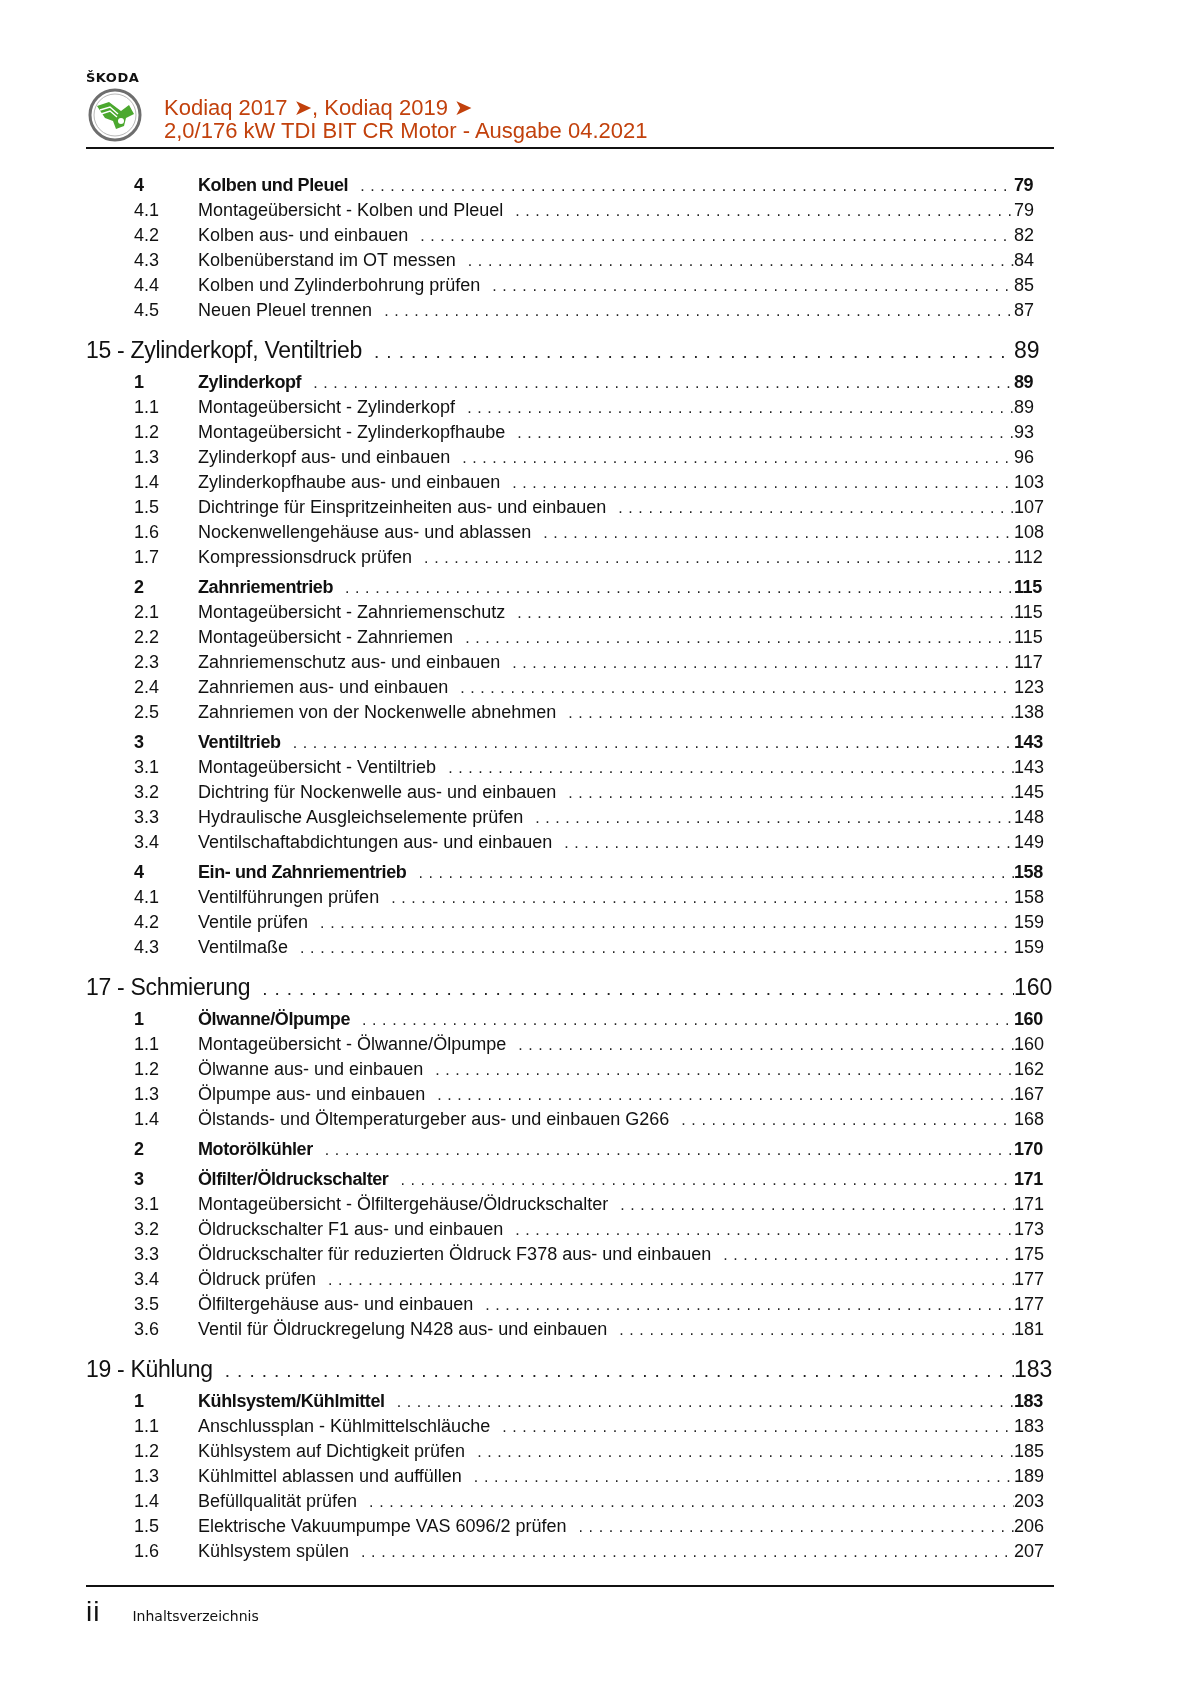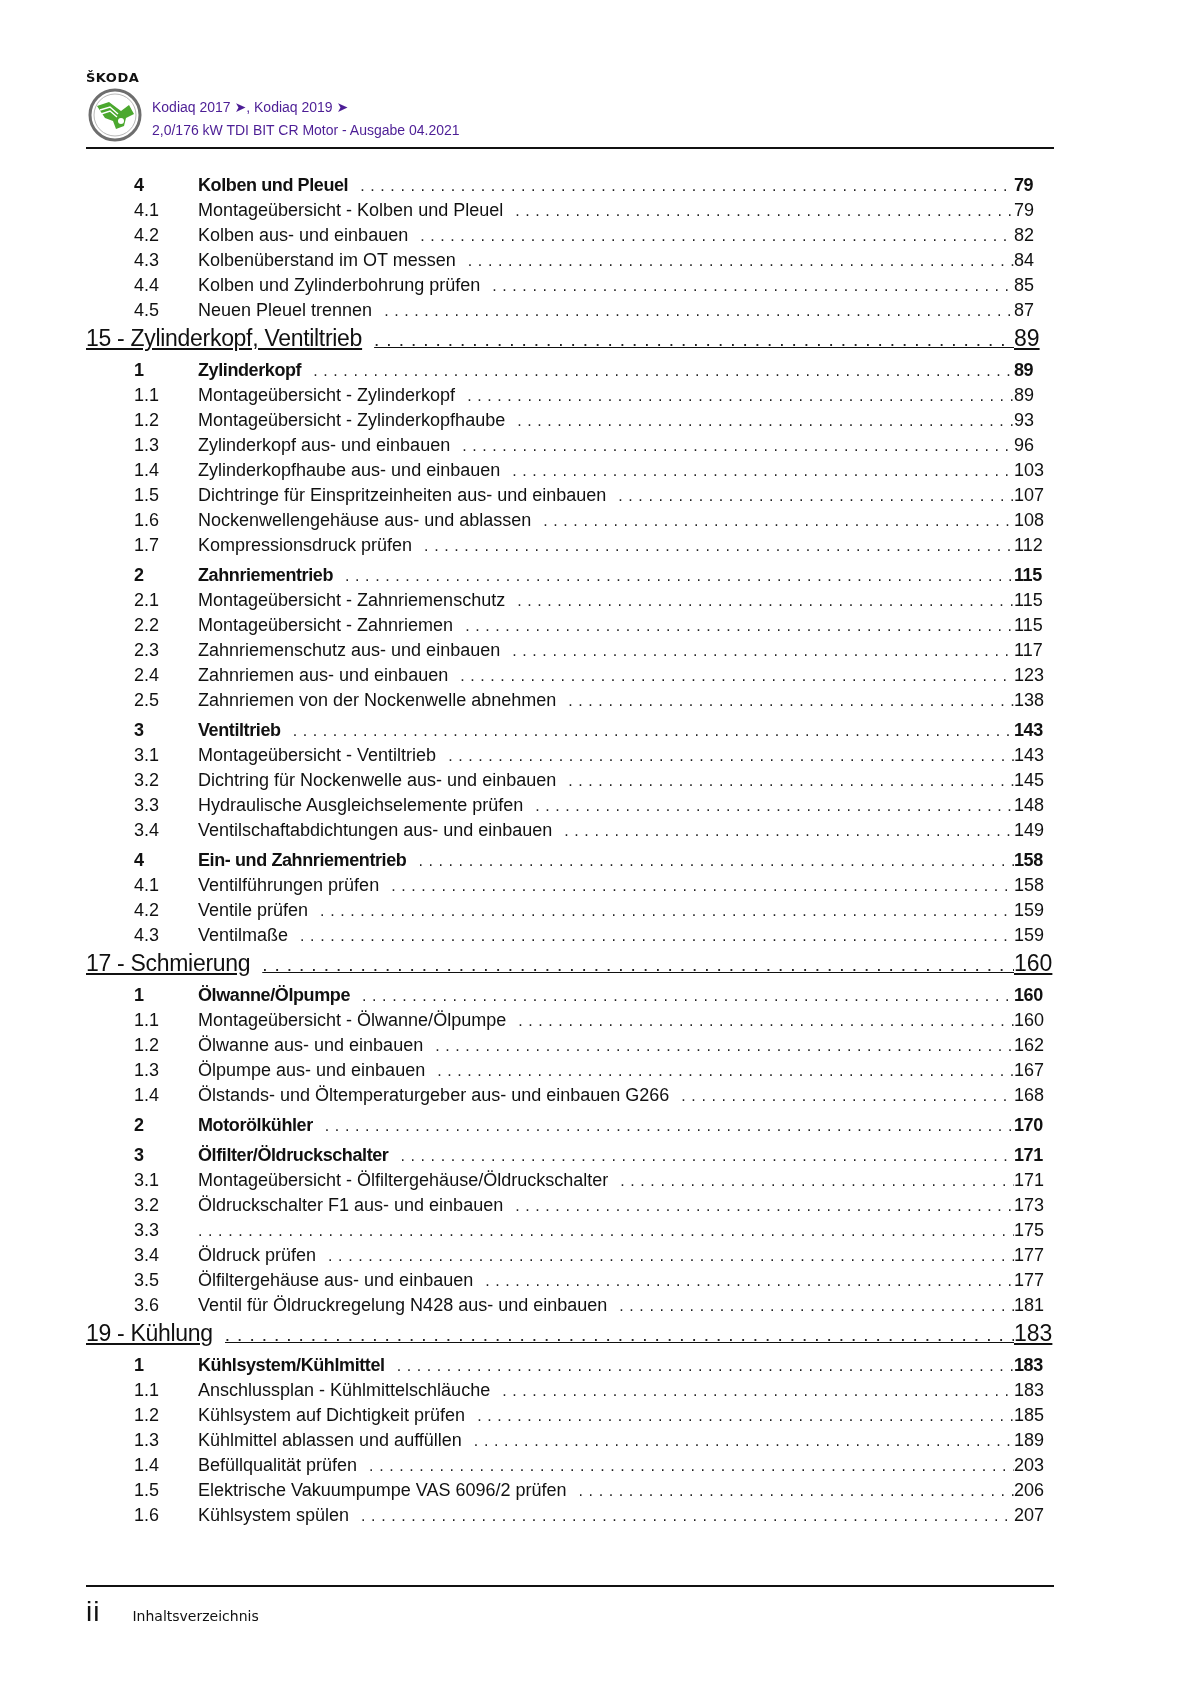--- a/index.html
+++ b/index.html
@@ -30,24 +30,24 @@
       letter-spacing: 0.5px;
       color: #111;
     }
     .logo {
       position: absolute;
       left: 2px; top: 18px;
       width: 54px; height: 54px;
     }
     .title-block {
       position: absolute;
-      left: 66px; top: 26px;
-      font-size: 14px;
+      left: 78px; top: 26px;
+      font-size: 22px;
       line-height: 23px;
-      color: #4c1d95;
+      color: #c2410c;
     }
     .header-rule {
       position: absolute;
       left: 86px; top: 147px;
       width: 968px; height: 2px;
       background: #111;
     }
 
     
     .toc {
@@ -85,23 +85,23 @@
       width: 40px;
       text-align: left;
     }
     .row.section .num, .row.section .label, .row.section .page-num {
       font-weight: bold;
       letter-spacing: -0.4px;
     }
     .row.section { margin-top: 5px; }
     .row.chapter {
       height: 30px;
+      margin-top: 12px;
       margin-bottom: 3px;
       font-size: 23px;
-      text-decoration: underline;
     }
     .row.chapter .label {
       padding-left: 0;
       letter-spacing: -0.3px;
     }
     .row.chapter .leader { font-size: 19px; letter-spacing: 7px; }
     .row.chapter .page-num { width: 40px; font-size: 23px; }
 
     
     .footer-rule {
@@ -385,20 +385,21 @@
         <span class="page-num">171</span>
       </div>
       <div class="row item">
         <span class="num">3.2</span>
         <span class="label">Öldruckschalter F1 aus- und einbauen</span>
         <span class="leader">..........................................................................................................................................</span>
         <span class="page-num">173</span>
       </div>
       <div class="row item">
         <span class="num">3.3</span>
+        <span class="label">Öldruckschalter für reduzierten Öldruck F378 aus- und einbauen</span>
         <span class="leader">..........................................................................................................................................</span>
         <span class="page-num">175</span>
       </div>
       <div class="row item">
         <span class="num">3.4</span>
         <span class="label">Öldruck prüfen</span>
         <span class="leader">..........................................................................................................................................</span>
         <span class="page-num">177</span>
       </div>
       <div class="row item">

